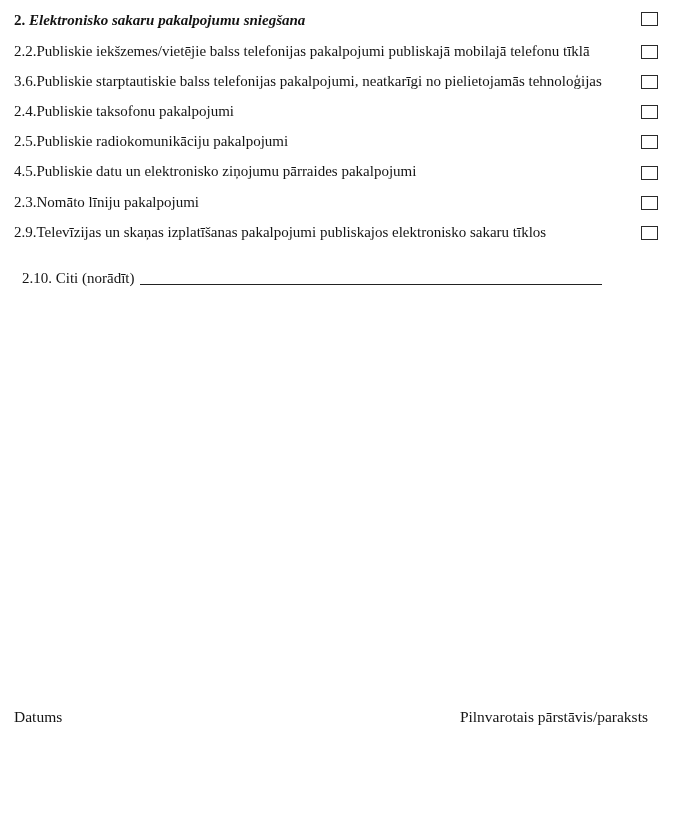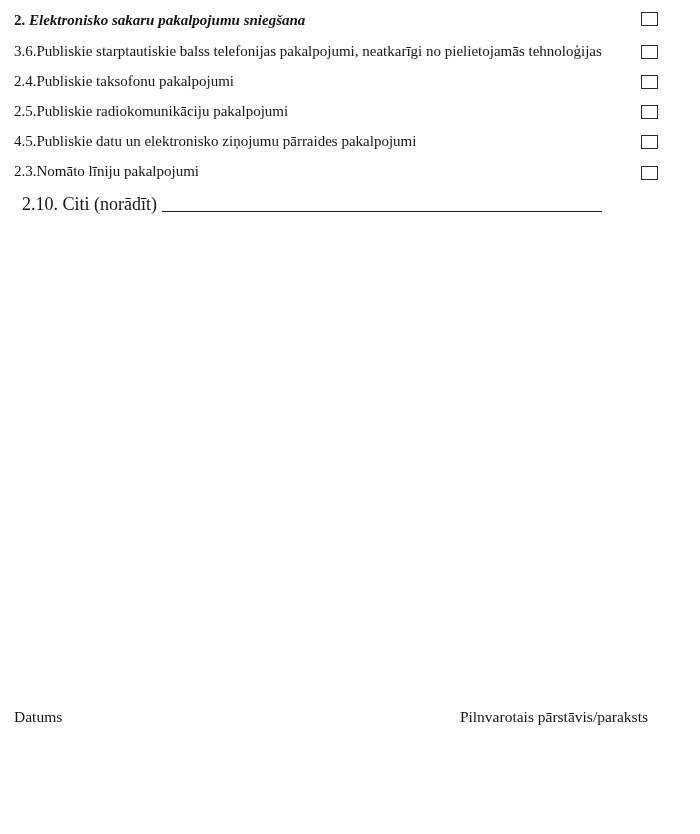--- a/index.html
+++ b/index.html
@@ -35,25 +35,25 @@
   .header-row { margin-bottom: 11px; }
   .header-row .label { font-weight: bold; }
   .header-row .title-italic { font-style: italic; }
   .header-row .checkbox { align-self: flex-start; margin-top: 2px; }
 
   
   #items .item-row:nth-child(9) .label { padding-left: 26px; text-indent: -26px; }
 
   .citi-row {
     display: flex;
-    align-items: center;
+    align-items: flex-start;
     margin-right: 30px;
     padding-left: 8px;
-    font-size: 18px;
-    margin-top: 12px;
+    font-size: 15px;
+    margin-top: 28px;
   }
   .citi-row .citi-label { white-space: nowrap; }
   .fill-line {
     flex: 1;
     border-bottom: 1px solid #222;
     height: 15px;
     margin-left: 5px;
     margin-right: 56px;
   }
 
@@ -81,20 +81,24 @@
 
   <div class="row header-row">
     <div class="label">
       <span>2.</span><span class="title-italic"> Elektronisko sakaru pakalpojumu sniegšana</span>
     </div>
     <span class="checkbox" role="checkbox" aria-checked="false"></span>
   </div>
 
   <div id="items">
 
+  <div class="row item-row">
+    <div class="label">2.2.Publiskie iekšzemes/vietējie balss telefonijas pakalpojumi publiskajā mobilajā telefonu tīklā</div>
+    <span class="checkbox" role="checkbox" aria-checked="false"></span>
+  </div>
 
   <div class="row item-row">
     <div class="label">3.6.Publiskie starptautiskie balss telefonijas pakalpojumi, neatkarīgi no pielietojamās tehnoloģijas</div>
     <span class="checkbox" role="checkbox" aria-checked="false"></span>
   </div>
 
   <div class="row item-row">
     <div class="label">2.4.Publiskie taksofonu pakalpojumi</div>
     <span class="checkbox" role="checkbox" aria-checked="false"></span>
   </div>
@@ -108,20 +112,24 @@
     <div class="label">4.5.Publiskie datu un elektronisko ziņojumu pārraides pakalpojumi</div>
     <span class="checkbox" role="checkbox" aria-checked="false"></span>
   </div>
 
   <div class="row item-row">
     <div class="label">2.3.Nomāto līniju pakalpojumi</div>
     <span class="checkbox" role="checkbox" aria-checked="false"></span>
   </div>
 
 
+  <div class="row item-row">
+    <div class="label">2.9.Televīzijas un skaņas izplatīšanas pakalpojumi publiskajos elektronisko sakaru tīklos</div>
+    <span class="checkbox" role="checkbox" aria-checked="false"></span>
+  </div>
 </div>
 
   <div class="citi-row">
     <span class="citi-label">2.10. Citi (norādīt)</span>
     <span class="fill-line"></span>
   </div>
 
 
   <div class="footer">
     <span>Datums</span>

